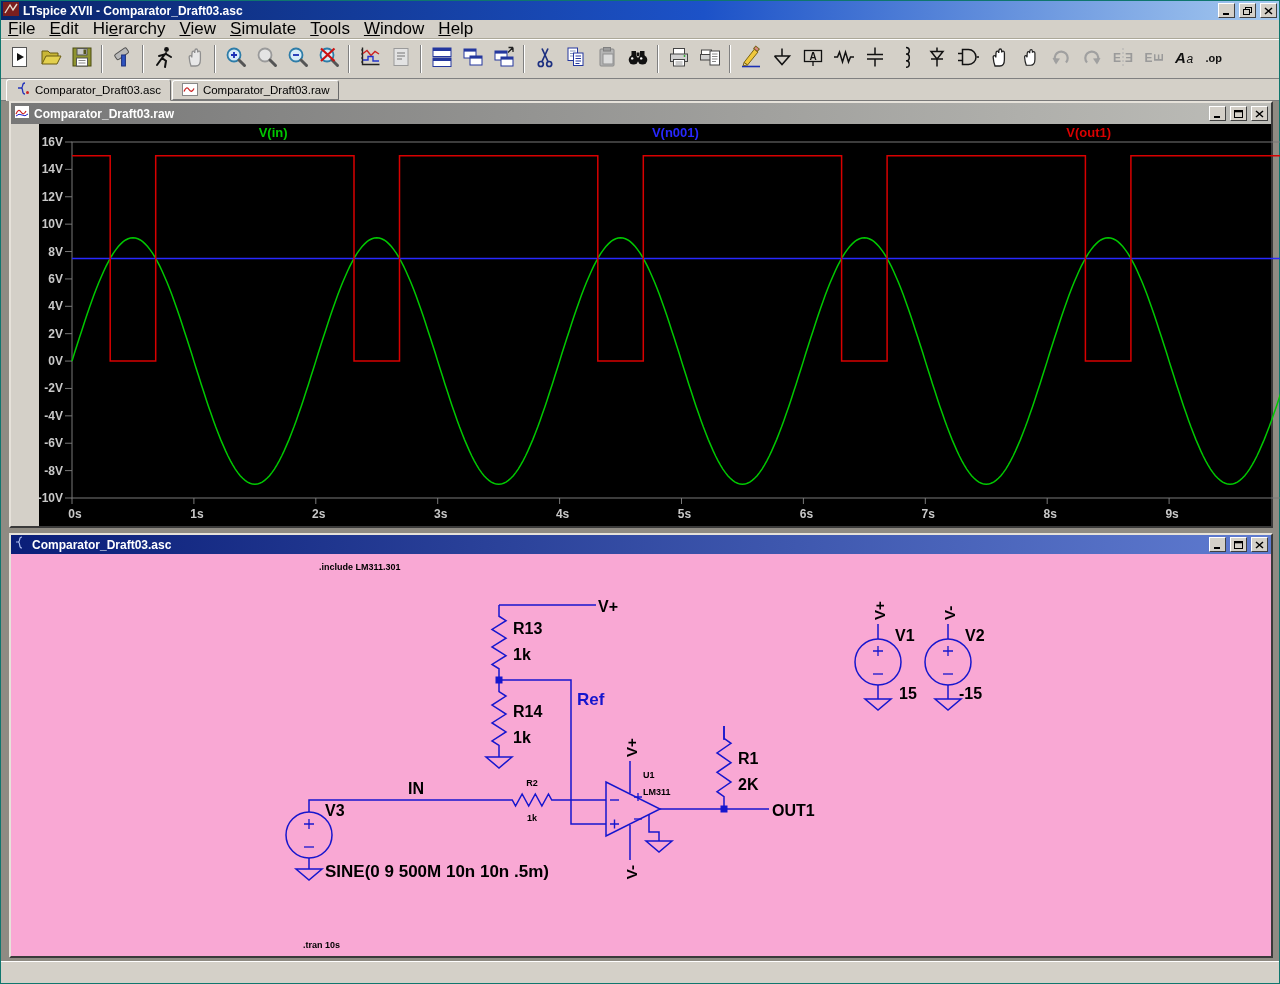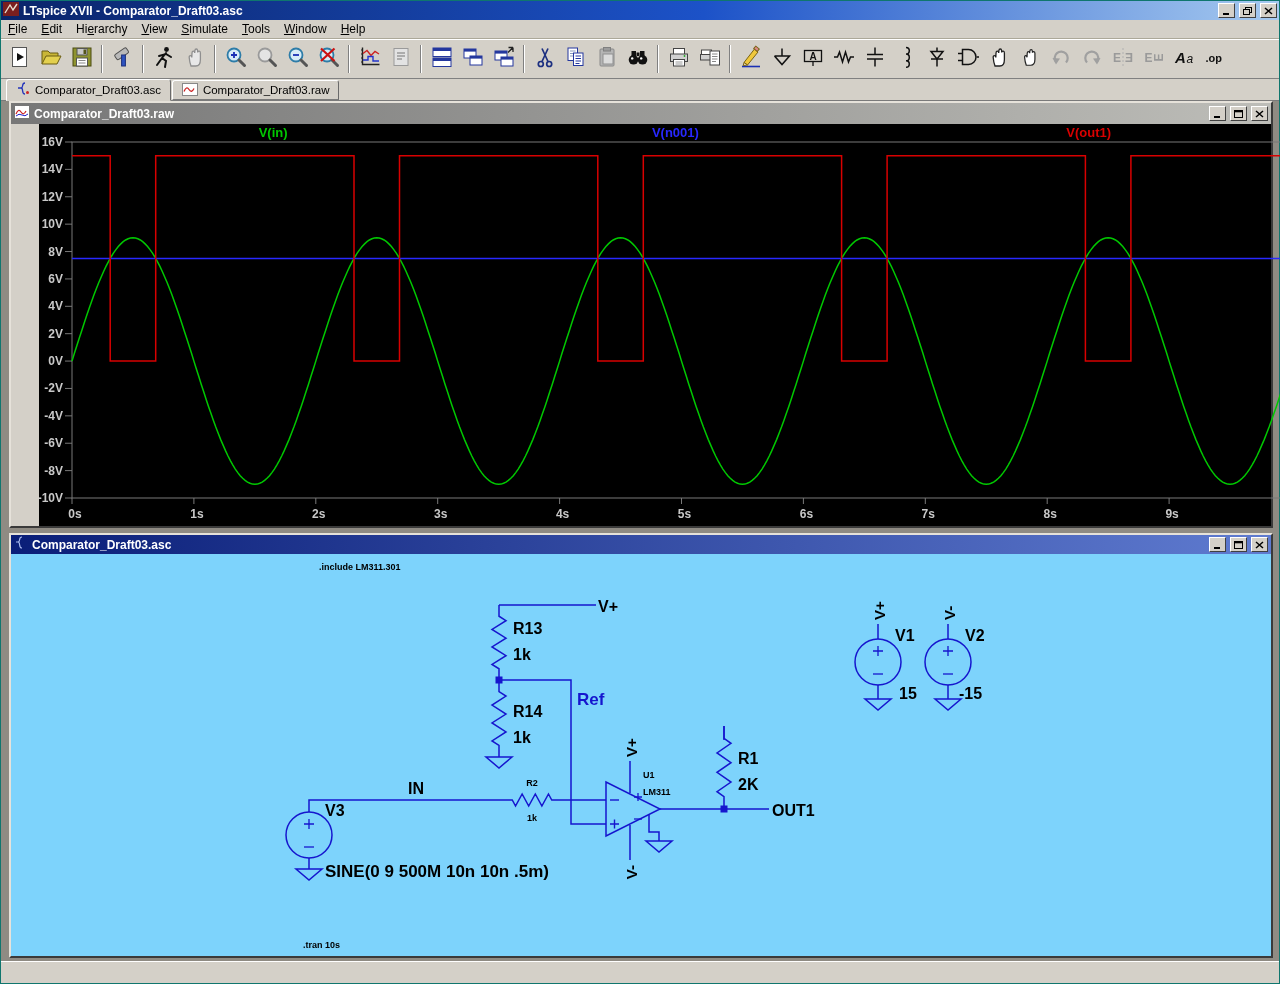--- a/index.html
+++ b/index.html
@@ -10,21 +10,21 @@
   
   .titlebar { height:19px; flex:0 0 19px; display:flex; align-items:center; gap:4px;
       padding:0 2px; background:linear-gradient(90deg,#0A246A 0%,#1C52C8 55%,#A6CAF0 100%);
       color:#fff; font-size:12px; font-weight:bold; }
   .titlebar .spacer, .child-titlebar .spacer { flex:1; }
   .wbtn { width:17px; height:15px; background:#D4D0C8; border:1px solid;
       border-color:#fff #404040 #404040 #fff; display:flex; align-items:center;
       justify-content:center; padding:0; }
   
   .menubar { height:19px; flex:0 0 19px; display:flex; align-items:center;
-      font-size:12px; background:#D4D0C8; border-bottom:1px solid #aca899; }
+      font-size:17px; background:#D4D0C8; border-bottom:1px solid #aca899; }
   .menu-item { padding:1px 7px; color:#000; }
   
   .toolbar { height:40px; flex:0 0 40px; display:flex; align-items:center;
       background:#D4D0C8; border-top:1px solid #fff; border-bottom:1px solid #808080;
       padding-left:3px; }
   .tbtn { width:31px; height:34px; display:flex; align-items:center; justify-content:center; }
   .tsep { width:2px; height:28px; border-left:1px solid #808080; border-right:1px solid #fff; margin:0 4px; }
   
   .tabbar { height:22px; flex:0 0 22px; background:#D4D0C8; display:flex;
       align-items:flex-end; padding-left:5px; border-bottom:1px solid #7a7a7a; }
@@ -34,21 +34,21 @@
   .tab.active { height:22px; border-bottom:1px solid #D4D0C8; margin-bottom:-1px; font-weight:normal; }
   
   .mdi { flex:1; position:relative; background:#8f8b83; }
   .child-window { position:absolute; left:8px; width:1264px; background:#D4D0C8;
       border:2px solid; border-color:#E6E2DA #3a3a3a #3a3a3a #E6E2DA; }
   .child-titlebar { display:flex; align-items:center; gap:4px; padding:0 3px;
       color:#fff; font-size:12px; font-weight:bold; }
   .child-titlebar.inactive { height:21px; background:linear-gradient(90deg,#777 0%,#BDBDB8 100%); }
   .child-titlebar.active { height:19px; background:linear-gradient(90deg,#0A1E78 0%,#5F7BD0 100%); }
   .plot-client { height:402px; background:#000;margin-left:28px; }
-  .schem-client { height:402px; background:#7dd3fc; }
+  .schem-client { height:402px; background:#f9a8d4; }
   svg text { font-family:"Liberation Sans",sans-serif; }
   
   .statusbar { height:22px; flex:0 0 22px; background:#D4D0C8;
       border-top:1px solid #fff; box-shadow:0 -2px 0 #b8b4ac; font-size:11px;
       display:flex; align-items:center; padding:0 6px; color:#333; }
 </style>
 </head>
 <body>
 
 <div class="app">

